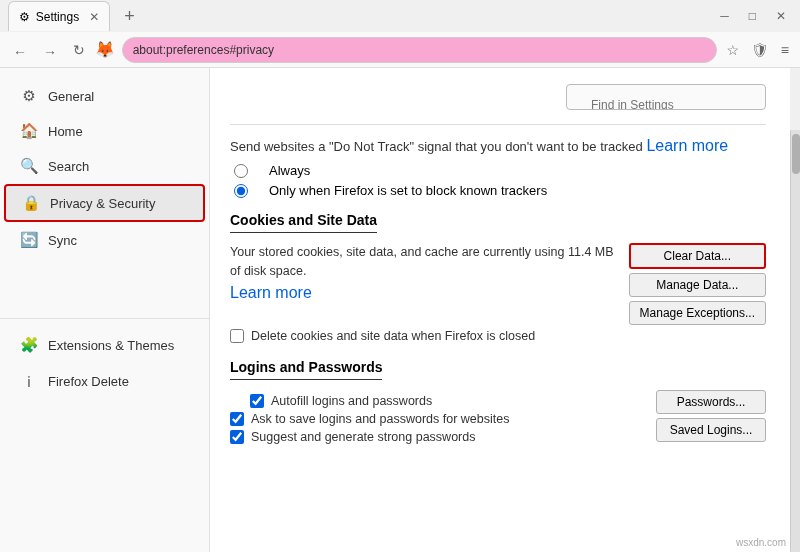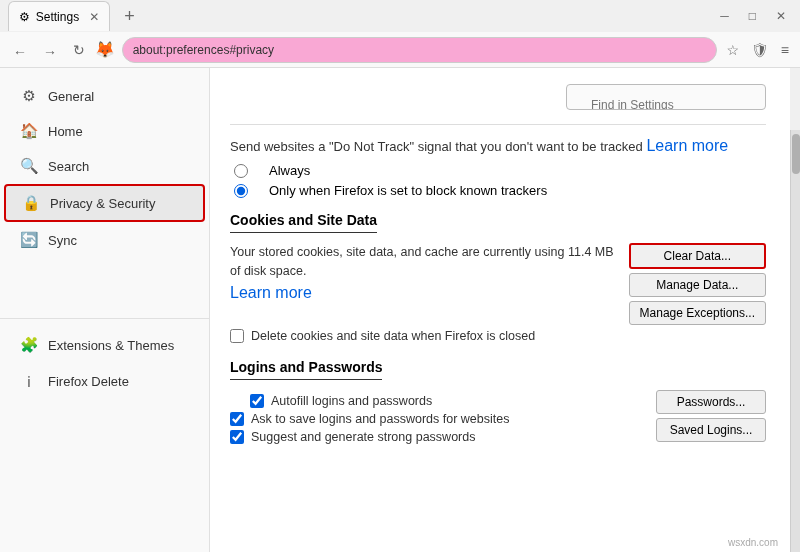--- a/index.html
+++ b/index.html
@@ -307,21 +307,21 @@
       display: flex;
       flex-direction: column;
       gap: 4px;
       flex-shrink: 0;
     }
 
     
     .watermark {
       position: fixed;
       bottom: 4px;
-      right: 22px;
+      right: 14px;
       font-size: 10px;
       color: #aaa;
     }
   </style>
 </head>
 <body>
 
 <div class="title-bar">
   <div class="tab">
     <span style="font-size:12px">⚙</span>

